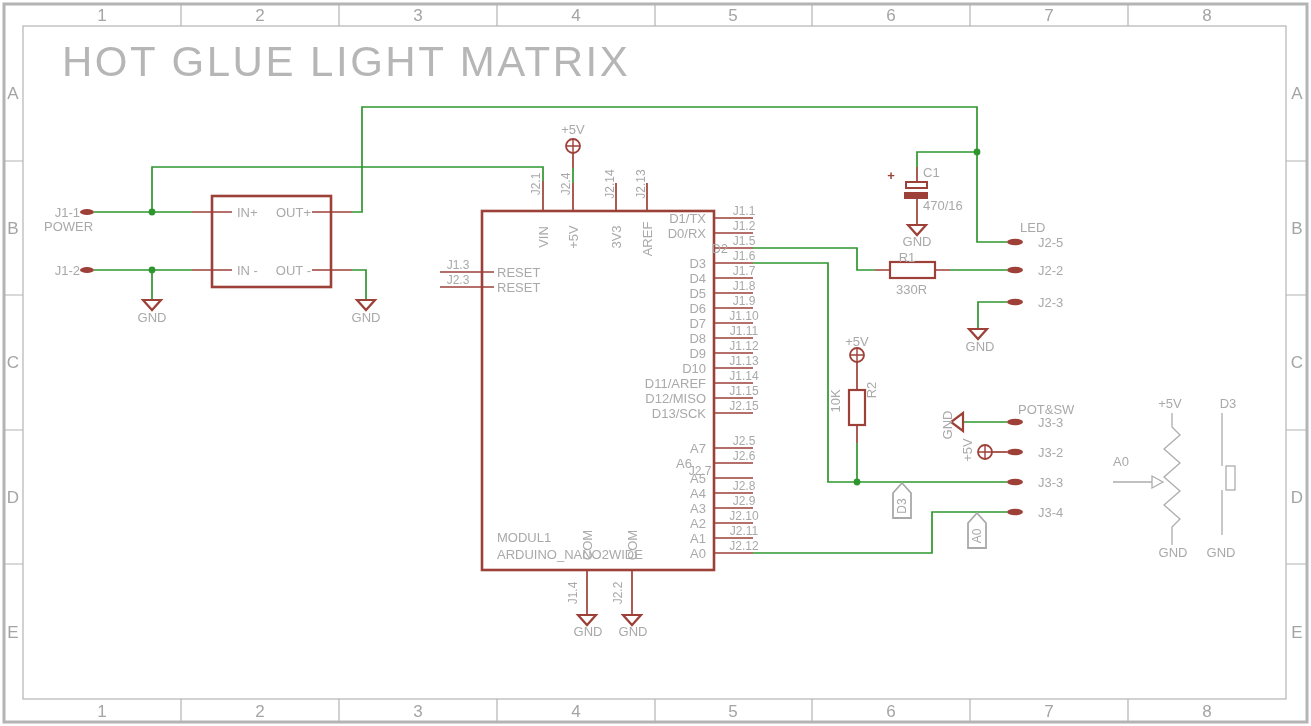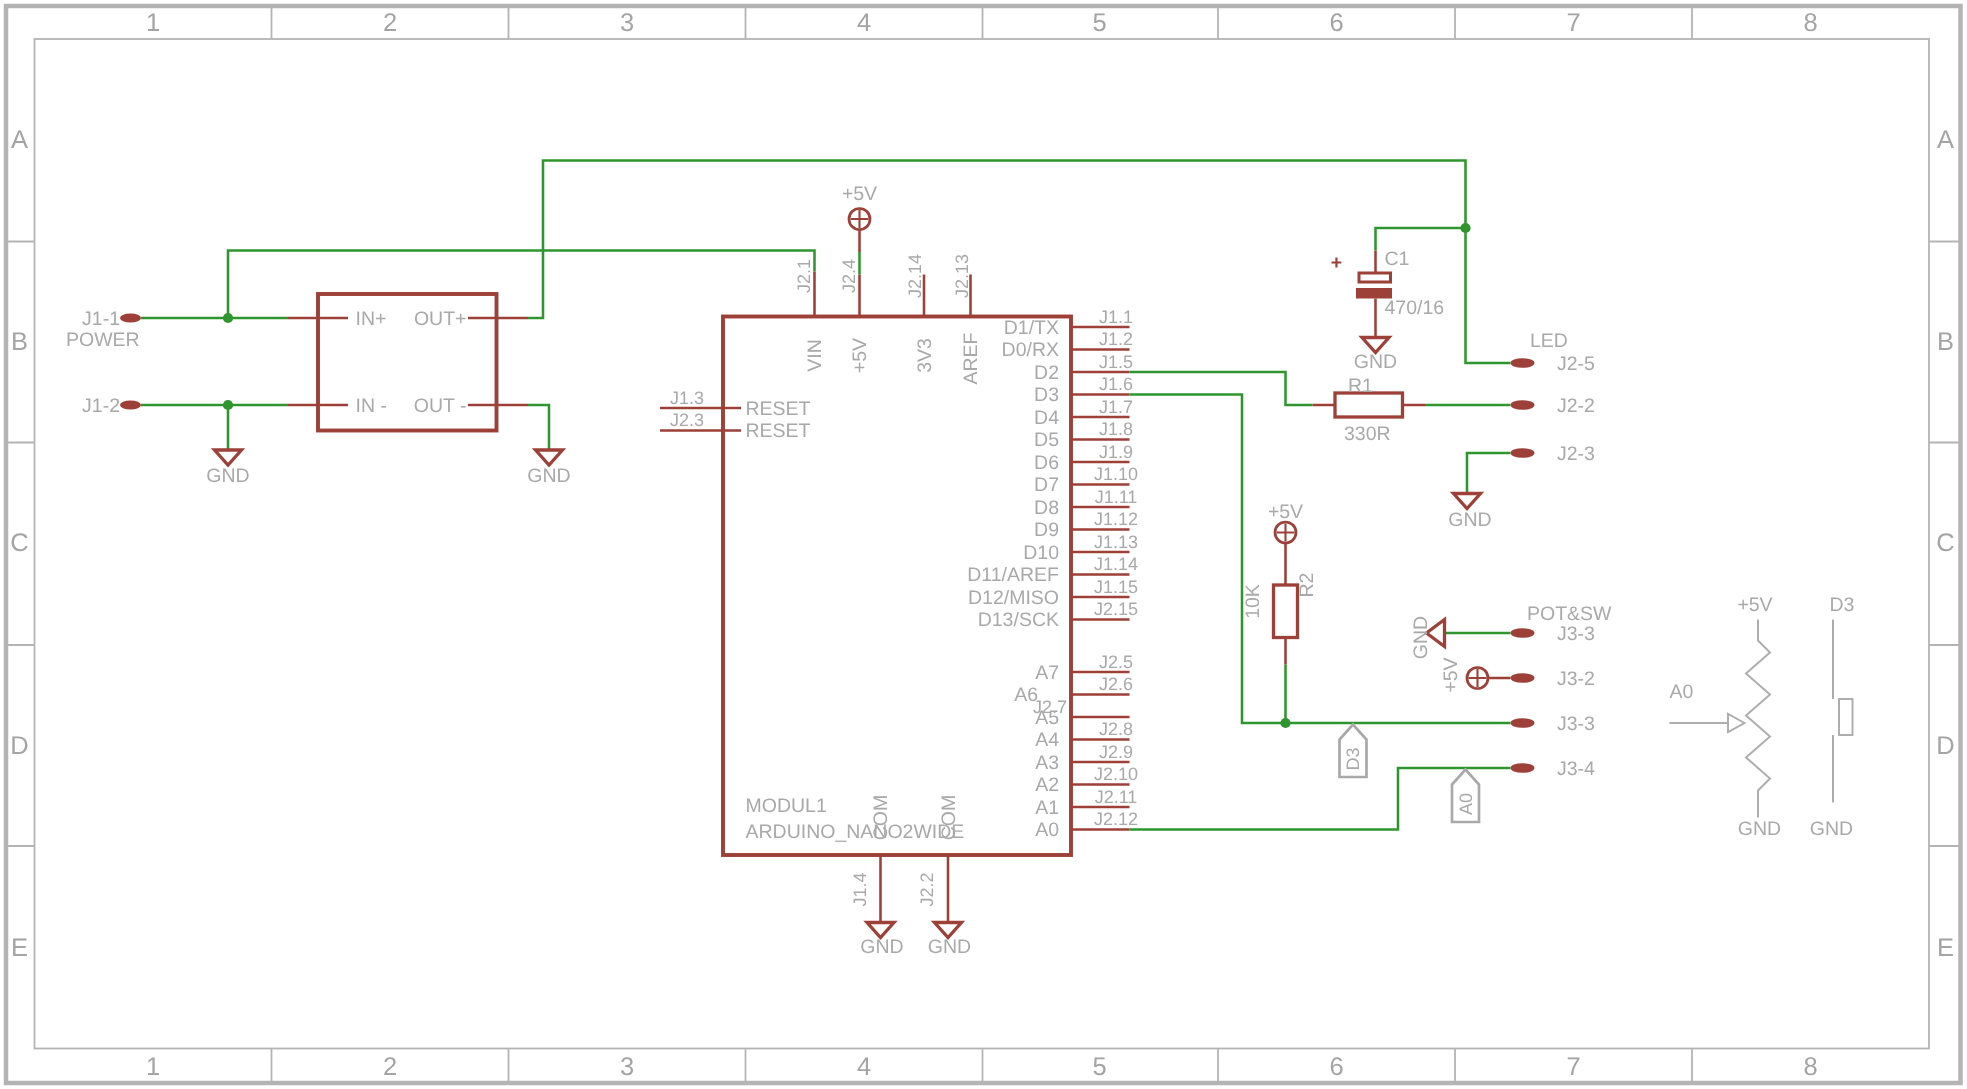--- a/index.html
+++ b/index.html
@@ -143,20 +143,21 @@
   <div class="lbl frame-num c" style="left:13px;top:228px">B</div>
   <div class="lbl frame-num c" style="left:13px;top:362px">C</div>
   <div class="lbl frame-num c" style="left:13px;top:497px">D</div>
   <div class="lbl frame-num c" style="left:13px;top:632px">E</div>
   <div class="lbl frame-num c" style="left:1297px;top:93px">A</div>
   <div class="lbl frame-num c" style="left:1297px;top:228px">B</div>
   <div class="lbl frame-num c" style="left:1297px;top:362px">C</div>
   <div class="lbl frame-num c" style="left:1297px;top:497px">D</div>
   <div class="lbl frame-num c" style="left:1297px;top:632px">E</div>
 
+  <div class="lbl title l" style="left:62px;top:62px">HOT GLUE LIGHT MATRIX</div>
 
   <div class="lbl r" style="left:80px;top:212px">J1-1</div>
   <div class="lbl l" style="left:44px;top:226px">POWER</div>
   <div class="lbl r" style="left:80px;top:270px">J1-2</div>
   <div class="lbl c" style="left:152px;top:317px">GND</div>
   <div class="lbl c" style="left:366px;top:317px">GND</div>
   <div class="lbl l" style="left:237px;top:212px">IN+</div>
   <div class="lbl r" style="left:311px;top:212px">OUT+</div>
   <div class="lbl l" style="left:237px;top:270px">IN -</div>
   <div class="lbl r" style="left:311px;top:270px">OUT -</div>
@@ -194,21 +195,21 @@
   <div class="lbl pad c" style="left:744px;top:456px">J2.6</div>
   <div class="lbl pad c" style="left:700px;top:471px">J2.7</div>
   <div class="lbl pad c" style="left:744px;top:486px">J2.8</div>
   <div class="lbl pad c" style="left:744px;top:501px">J2.9</div>
   <div class="lbl pad c" style="left:744px;top:516px">J2.10</div>
   <div class="lbl pad c" style="left:744px;top:531px">J2.11</div>
   <div class="lbl pad c" style="left:744px;top:546px">J2.12</div>
 
   <div class="lbl r" style="left:706px;top:218px">D1/TX</div>
   <div class="lbl r" style="left:706px;top:233px">D0/RX</div>
-  <div class="lbl r" style="left:706px;top:248px">D2</div>
+  <div class="lbl r" style="left:728px;top:248px">D2</div>
   <div class="lbl r" style="left:706px;top:263px">D3</div>
   <div class="lbl r" style="left:706px;top:278px">D4</div>
   <div class="lbl r" style="left:706px;top:293px">D5</div>
   <div class="lbl r" style="left:706px;top:308px">D6</div>
   <div class="lbl r" style="left:706px;top:323px">D7</div>
   <div class="lbl r" style="left:706px;top:338px">D8</div>
   <div class="lbl r" style="left:706px;top:353px">D9</div>
   <div class="lbl r" style="left:706px;top:368px">D10</div>
   <div class="lbl r" style="left:706px;top:383px">D11/AREF</div>
   <div class="lbl r" style="left:706px;top:398px">D12/MISO</div>

